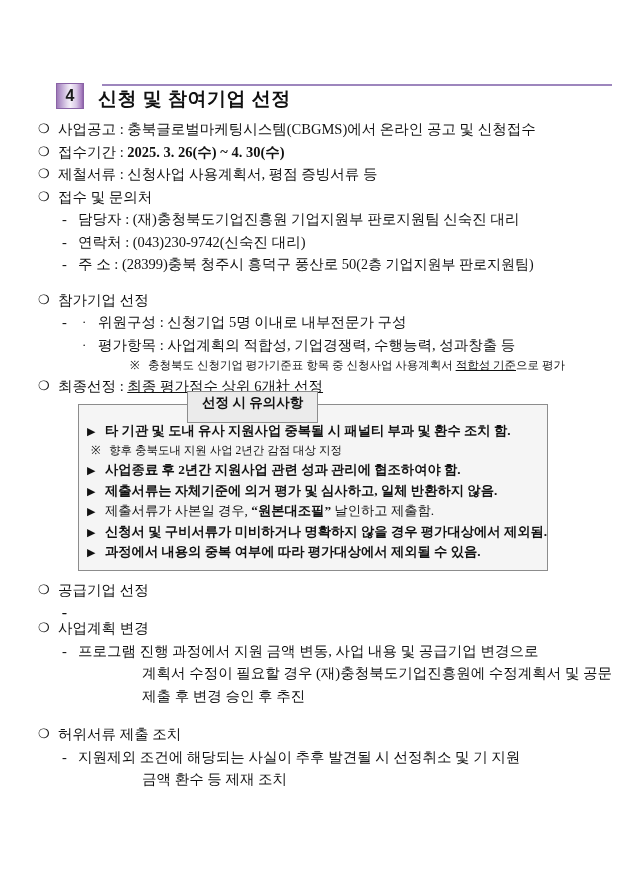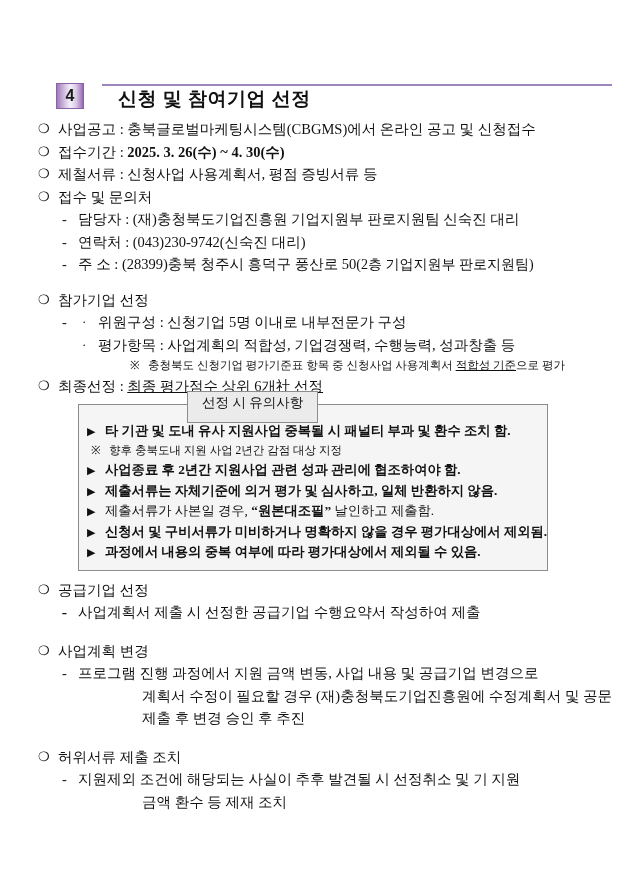--- a/index.html
+++ b/index.html
@@ -55,21 +55,21 @@
   .header-rule {
     position: absolute;
     left: 46px;
     top: 2px;
     width: 510px;
     height: 2px;
     background: #9d86bd;
   }
   .header-title {
     position: absolute;
-    left: 62px;
+    left: 42px;
     top: 4px;
     font-size: 19px;
     font-weight: bold;
     letter-spacing: 0.5px;
     color: #111111;
     white-space: nowrap;
     font-family: "Liberation Sans", sans-serif;
   }
 
   
@@ -127,21 +127,21 @@
     padding: 16px 8px 7px 8px;
   }
   .caution-title {
     position: absolute;
     left: 108px;
     top: -14px;
     background: #ebebeb;
     border: 1px solid #8c8c8c;
     padding: 2px 14px 10px 14px;
     font-size: 13.5px;
-    font-weight: normal;
+    font-weight: bold;
     color: #111111;
     z-index: 2;
     white-space: nowrap;
   }
   .c-line {
     position: relative;
     font-size: 13.3px;
     line-height: 20.5px;
     padding-left: 18px;
     white-space: nowrap;
@@ -286,21 +286,20 @@
 
     <div class="line lvl0">
       <span class="mk mk-o">❍</span>
       <span>공급기업 선정</span>
     </div>
     <div class="line lvl1">
       <span class="mk mk-d">-</span>
     </div>
     <div class="line lvl1">
       <span class="mk mk-d">-</span>
-      <span>사업계획서 제출 시 선정한 공급기업 수행요약서 작성하여 제출</span>
     </div>
 
     <div class="gap-l"></div>
 
     <div class="line lvl0">
       <span class="mk mk-o">❍</span>
       <span>사업계획 변경</span>
     </div>
     <div class="line lvl1">
       <span class="mk mk-d">-</span>

